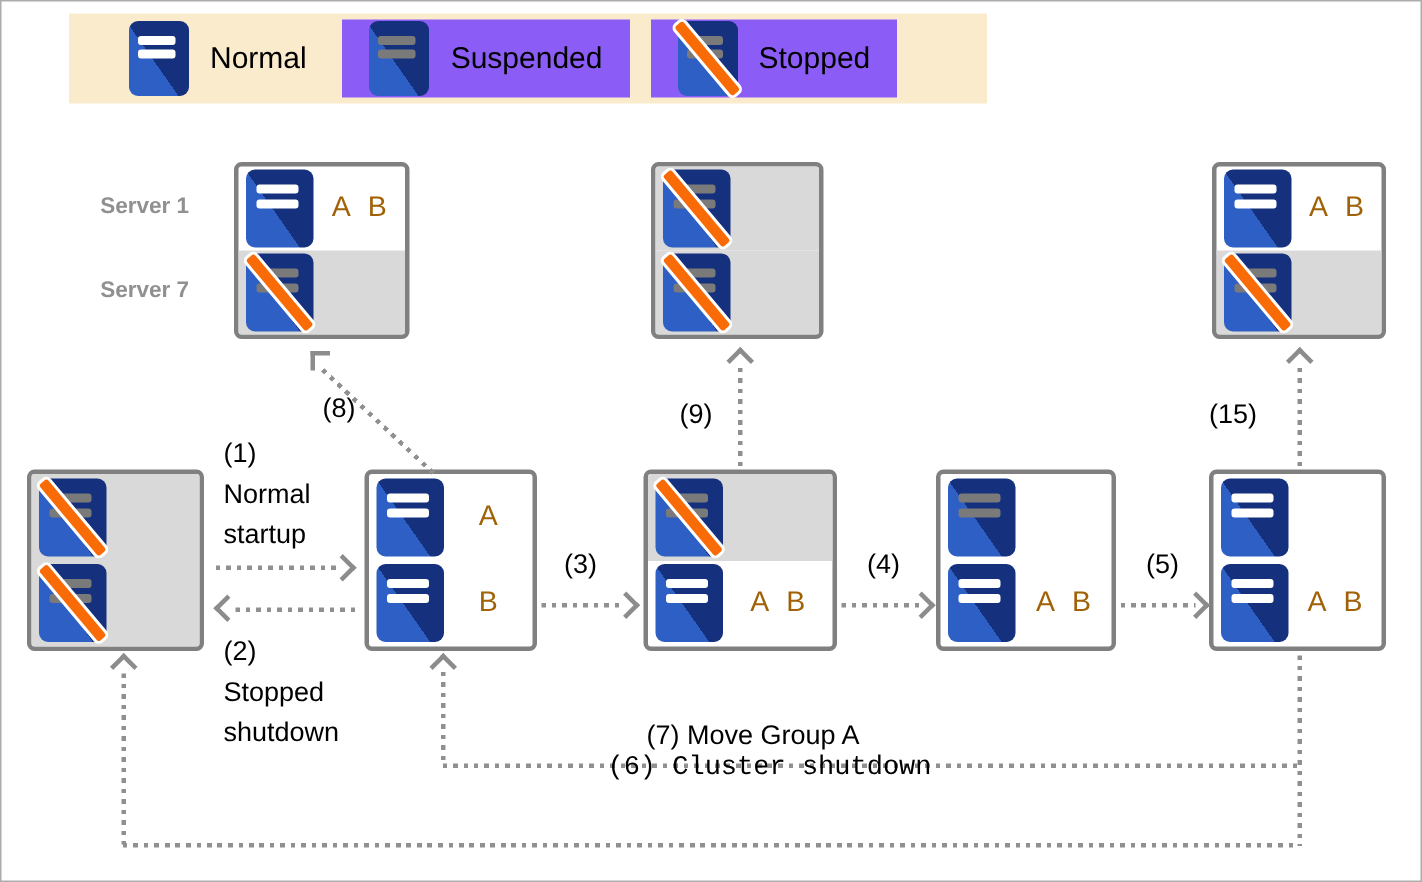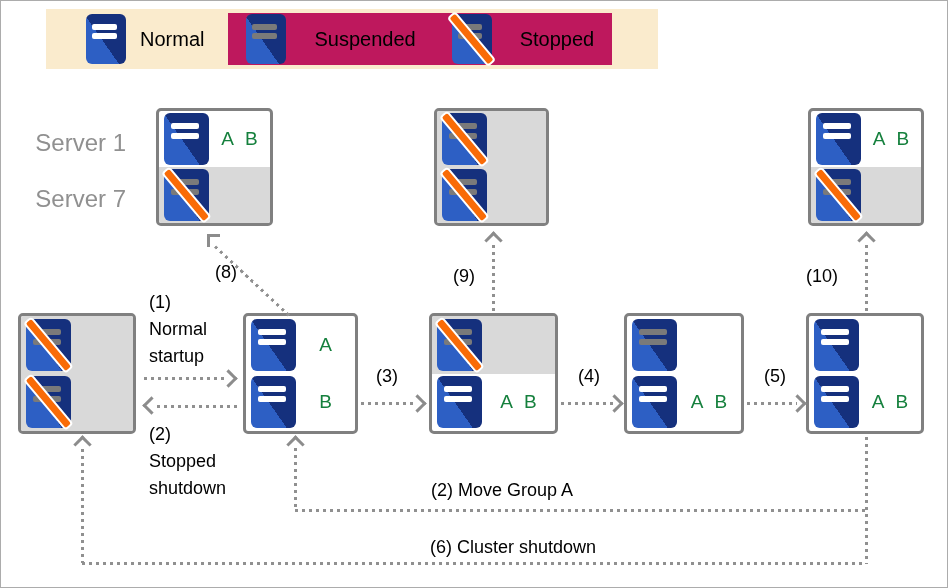--- a/index.html
+++ b/index.html
@@ -5,41 +5,41 @@
   html,body{margin:0;padding:0;background:#fff;}
   .canvas{
     position:relative;width:948px;height:588px;box-sizing:border-box;
     border:1px solid #ACACAC;background:#fff;overflow:hidden;
     font-family:"Liberation Sans",sans-serif;color:#000;
   }
   
   .legend{position:absolute;left:45px;top:8px;width:612px;height:60px;
     background:#FAEBCD;display:flex;align-items:center;}
   .legend-item{display:flex;align-items:center;gap:14px;padding:0 18px;height:52px;}
-  .legend-item.chip{background:#be185d;gap:28px;}
+  .legend-item.chip{background:#8b5cf6;}
   .legend-label{font-size:20px;color:#000;}
   
   .srv{position:relative;display:inline-block;width:45px;height:52px;flex:0 0 auto;
     border-radius:6px;background:linear-gradient(55deg,#2D5FC4 44%,#15307D 44%);}
   .srv i{display:block;position:absolute;font-style:normal;}
   .srv .bar{left:15%;width:62%;height:12%;border-radius:2px;background:#FFFFFF;}
   .srv .b1{top:19%;}
   .srv .b2{top:38%;}
   .srv.suspended .bar,.srv.stopped .bar{background:#7A7A7A;}
   .srv .slash{left:50%;top:-10%;height:120%;width:7px;margin-left:-4px;border-radius:2px;
     background:#F96B07;box-shadow:0 0 0 2px #fff;transform:rotate(-40deg);}
   .legend .srv{width:40px;height:50px;}
   
   .node{position:absolute;background:#fff;border:3px solid #808080;border-radius:5px;
     display:flex;flex-direction:column;overflow:hidden;box-sizing:border-box;}
   .row{flex:1;display:flex;align-items:center;padding-left:5px;}
   .row.dim{background:#D9D9D9;}
-  .ab{flex:1;text-align:center;font-size:19px;word-spacing:7px;color:#15803d;}
-  
-  .server-label{position:absolute;width:100px;text-align:right;font-size:24px;color:#909090;}
+  .ab{flex:1;text-align:center;font-size:19px;word-spacing:7px;color:#a16207;}
+  
+  .server-label{position:absolute;width:100px;text-align:right;font-size:15px;color:#909090;font-weight:bold;}
   
   .hdots{position:absolute;height:3px;
     background:repeating-linear-gradient(90deg,#909090 0 3px,transparent 3px 7px);}
   .vdots{position:absolute;width:3px;
     background:repeating-linear-gradient(180deg,#909090 0 3px,transparent 3px 7px);}
   .ddots{position:absolute;height:3px;transform-origin:left center;
     background:repeating-linear-gradient(90deg,#909090 0 3px,transparent 3px 7px);}
   .chev{position:absolute;width:13px;height:13px;
     border-top:3px solid #8C8C8C;border-right:3px solid #8C8C8C;box-sizing:border-box;}
   .chev.right{transform:rotate(45deg);}
@@ -62,21 +62,21 @@
         </span>
       <span class="legend-label">Normal</span>
     </div>
     <div class="legend-item chip" style="margin-left:6px;">
       <span class="srv suspended">
           <i class="bar b1"></i>
           <i class="bar b2"></i>
         </span>
       <span class="legend-label">Suspended</span>
     </div>
-    <div class="legend-item chip" style="">
+    <div class="legend-item chip" style="margin-left:14px;">
       <span class="srv stopped">
           <i class="bar b1"></i>
           <i class="bar b2"></i>
           <i class="slash"></i>
         </span>
       <span class="legend-label">Stopped</span>
     </div>
   </div>
 
   <div class="server-label" style="left:25px;top:128px;">Server 1</div>
@@ -252,29 +252,29 @@
   <div class="chev right" style="left:790px;top:396px;"></div>
 
   <div class="arrow-label center" style="left:200px;top:258px;width:50px;">(8)</div>
   <div class="ddots" style="left:214px;top:244px;width:103px;transform:rotate(43deg);"></div>
   <div class="chev upleft" style="left:206px;top:233px;"></div>
 
   <div class="arrow-label center" style="left:438px;top:262px;width:50px;">(9)</div>
   <div class="vdots" style="left:491px;top:244px;height:67px;"></div>
   <div class="chev up" style="left:486px;top:233px;"></div>
 
-  <div class="arrow-label center" style="left:792px;top:262px;width:58px;">(10)</div>
+  <div class="arrow-label center" style="left:792px;top:262px;width:58px;">(15)</div>
   <div class="vdots" style="left:864px;top:244px;height:67px;"></div>
   <div class="chev up" style="left:859px;top:233px;"></div>
 
   <div class="vdots" style="left:864px;top:436px;height:127px;"></div>
 
-  <div class="arrow-label center" style="left:301px;top:476px;width:400px;">(2) Move Group A</div>
+  <div class="arrow-label center" style="left:301px;top:476px;width:400px;">(7) Move Group A</div>
   <div class="hdots" style="left:294px;top:508px;width:572px;"></div>
   <div class="vdots" style="left:293px;top:447px;height:62px;"></div>
   <div class="chev up" style="left:288px;top:437px;"></div>
 
-  <div class="arrow-label center" style="left:312px;top:533px;width:400px;">(6) Cluster shutdown</div>
+  <div class="arrow-label center" style="left:312px;top:498px;width:400px;font-family:Liberation Mono, monospace;">(6) Cluster shutdown</div>
   <div class="hdots" style="left:81px;top:561px;width:784px;"></div>
   <div class="vdots" style="left:80px;top:448px;height:114px;"></div>
   <div class="chev up" style="left:75px;top:437px;"></div>
 
 </div>
 
 </body></html>

